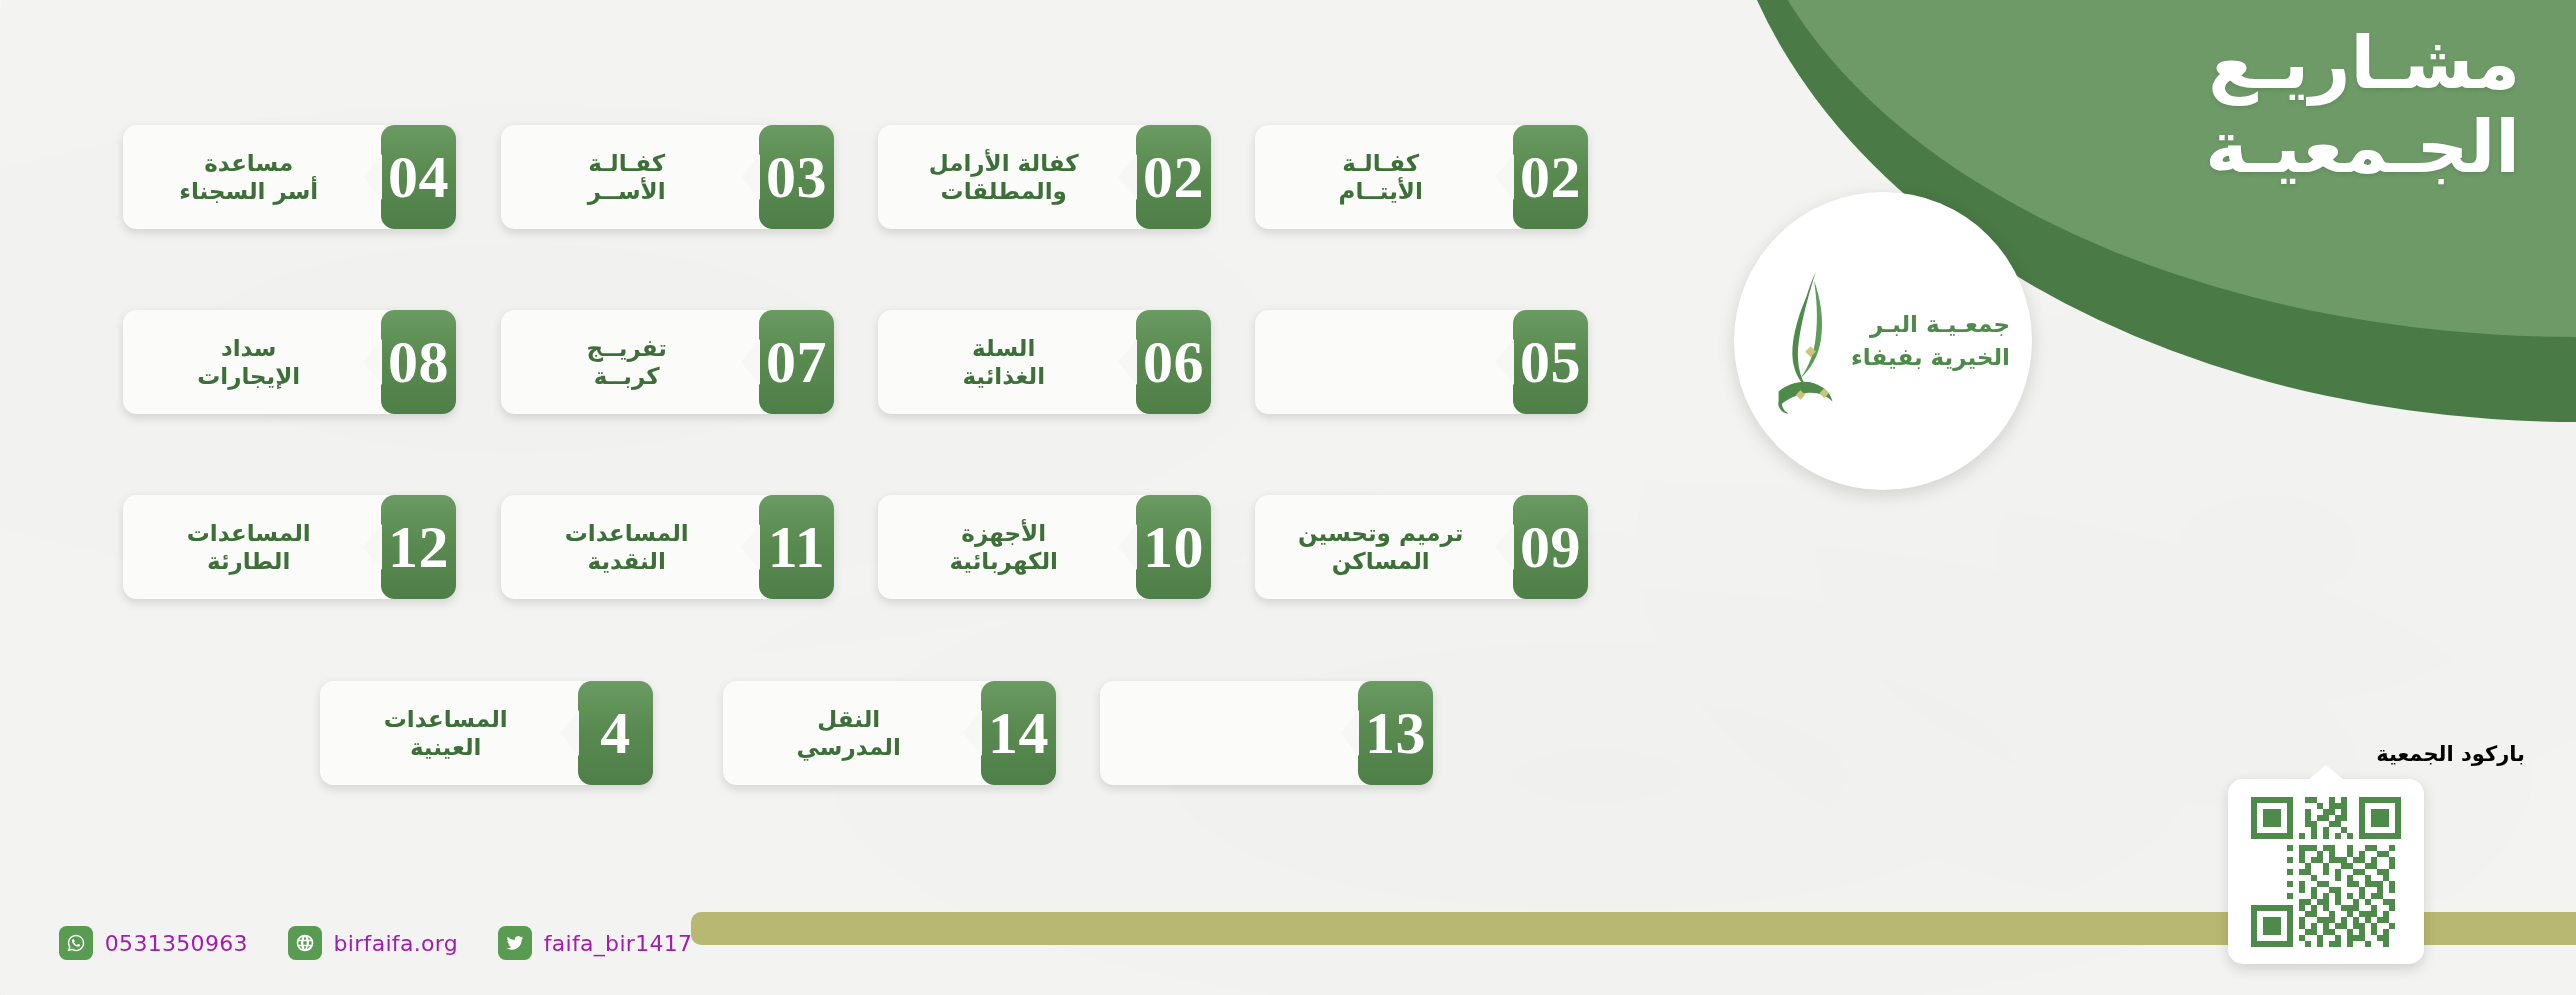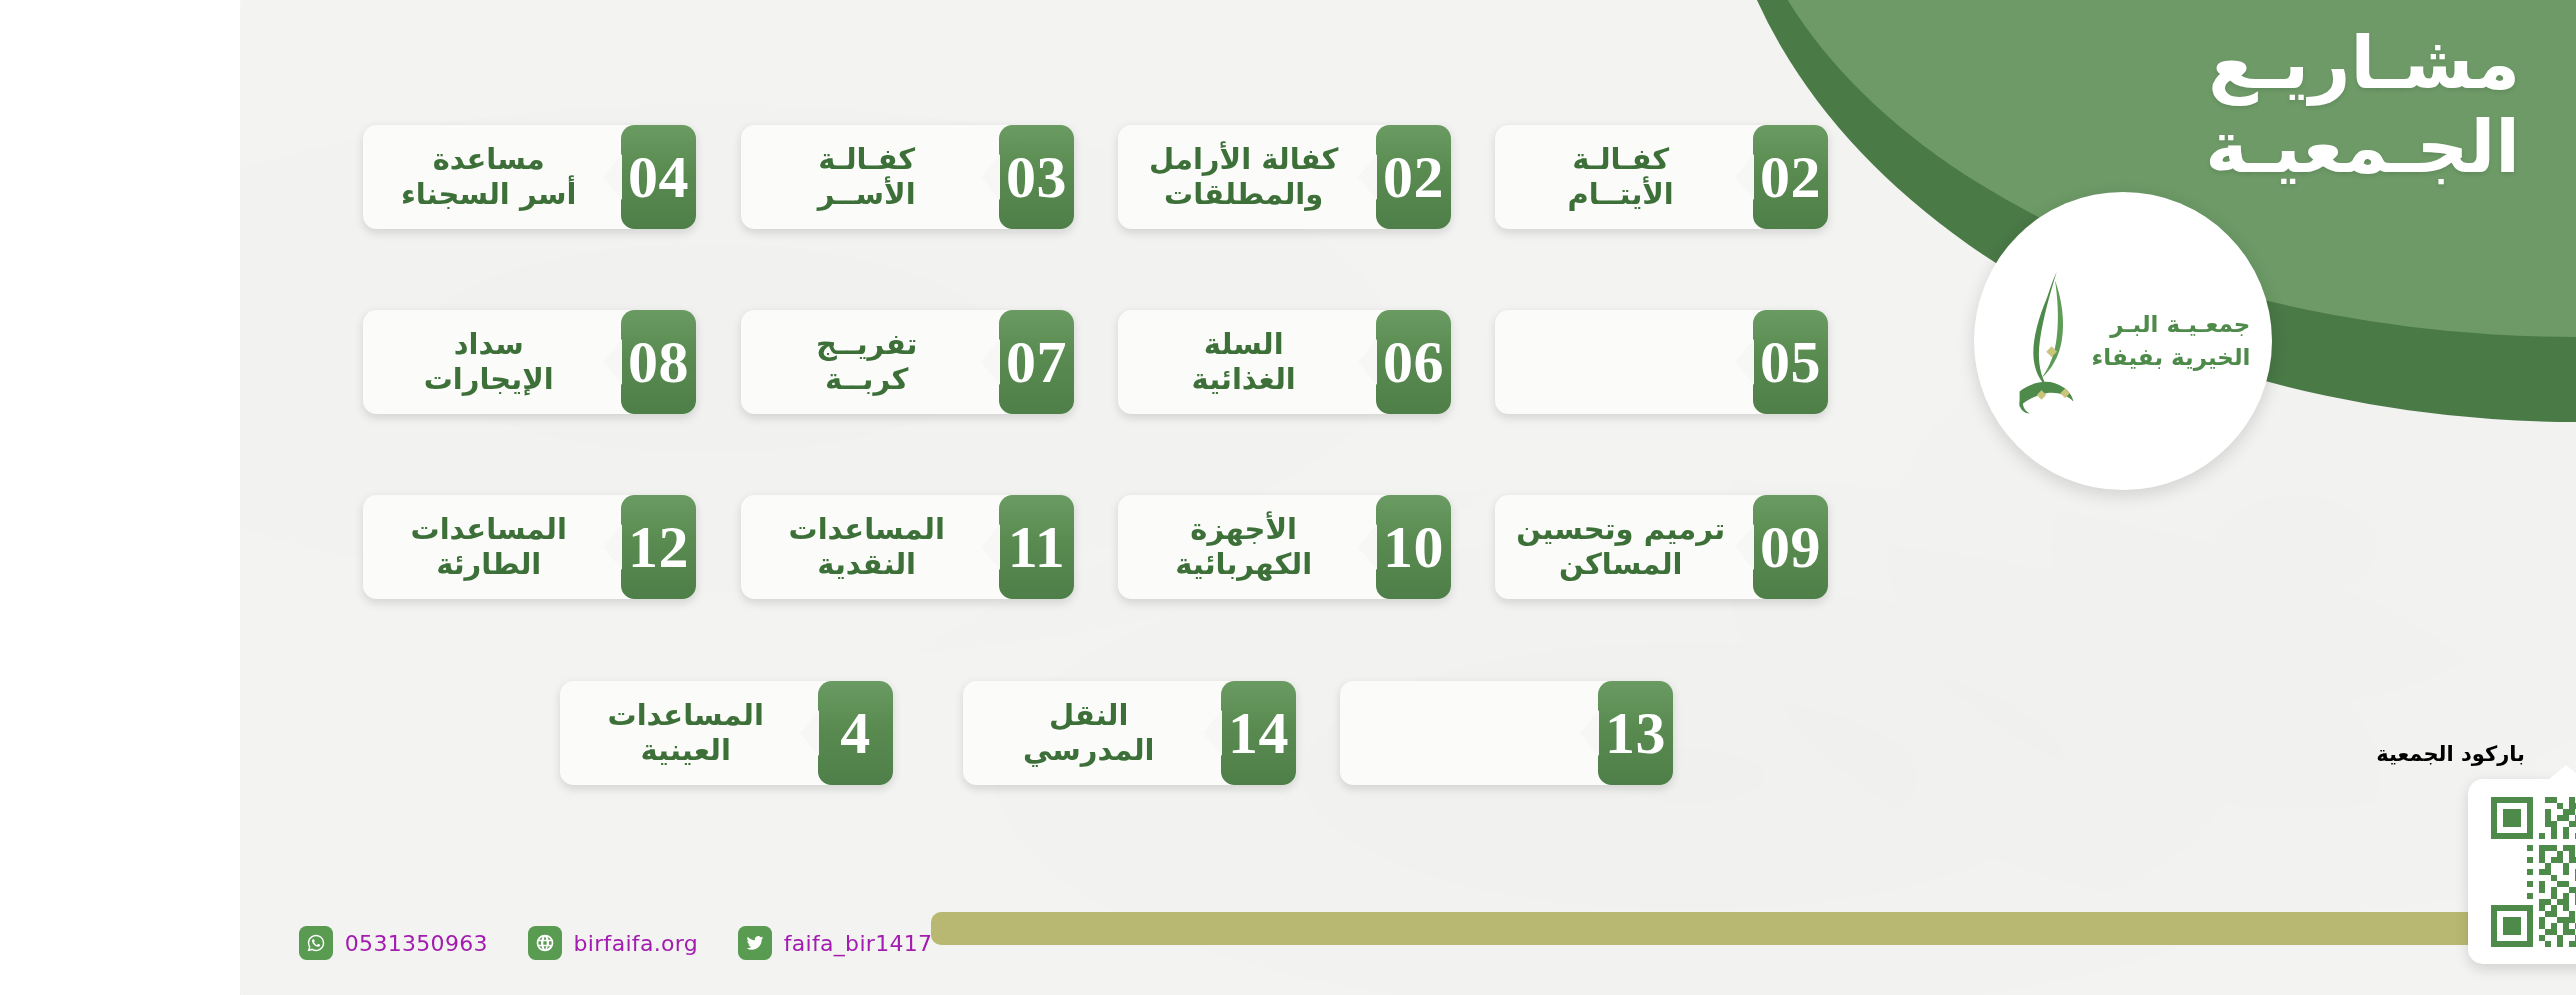--- a/index.html
+++ b/index.html
@@ -6,21 +6,21 @@
 
   html, body {
     width: 2576px;
     height: 995px;
     overflow: hidden;
     font-family: "DejaVu Sans", "Liberation Sans", sans-serif;
   }
 
   #poster {
     position: relative;
-    width: 2336px;
+    width: 2576px;
     height: 995px;
     background-color: #f3f3f1;
     overflow: hidden;
   }
 
   
   .texture {
     position: absolute;
     inset: 0;
     pointer-events: none;
@@ -76,21 +76,20 @@
     position: absolute;
     left: 1734px;
     top: 192px;
     width: 298px;
     height: 298px;
     border-radius: 50%;
     background: #ffffff;
     box-shadow: 0 5px 18.5px rgba(0,0,0,.14);
     display: flex;
     align-items: center;
-    justify-content: center;
     gap: 5px;
     padding: 0 22px;
   }
   .logo-mark { width: 91px; height: 152px; flex: 0 0 auto; }
   .logo-words {
     text-align: right;
     color: #4e8a4a;
     font-size: 23px;
     line-height: 1.45;
     font-weight: bold;
@@ -142,21 +141,21 @@
     z-index: 3;
   }
   .card-label {
     flex: 1 1 auto;
     display: flex;
     align-items: center;
     justify-content: center;
     padding: 0 15px 0 8.4px;
     text-align: center;
     color: #3d7038;
-    font-size: 29px;
+    font-size: 23px;
     line-height: 1.22;
     font-weight: bold;
     direction: rtl;
     white-space: pre-line;
   }
 
   
   .contact-row { position: absolute; left: 59px; bottom: 35px; display: flex; align-items: center; gap: 40px; direction: ltr; }
   .contact-item { display: flex; align-items: center; gap: 11.8px; }
   .contact-icon {

